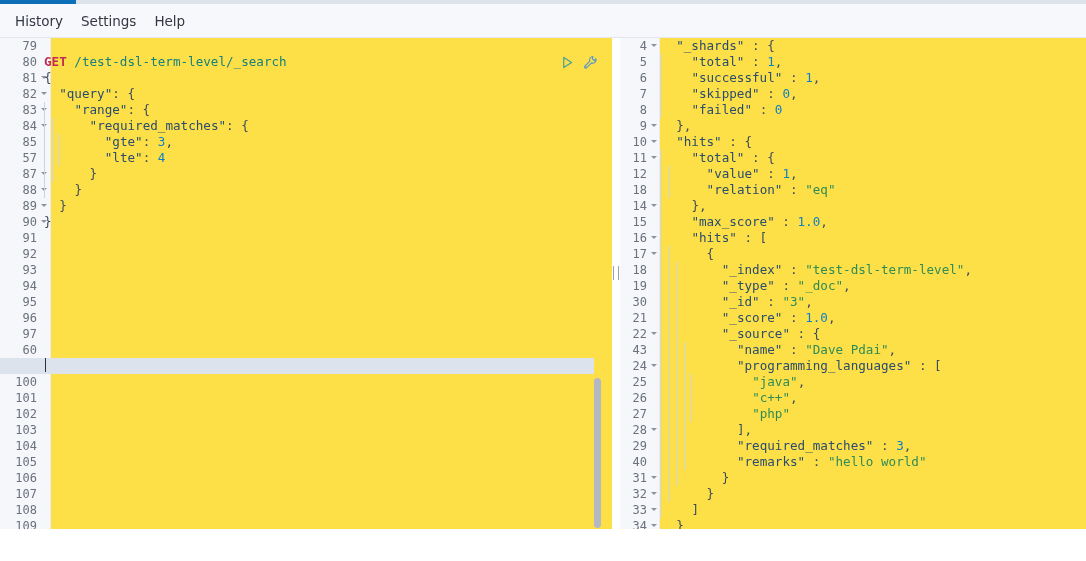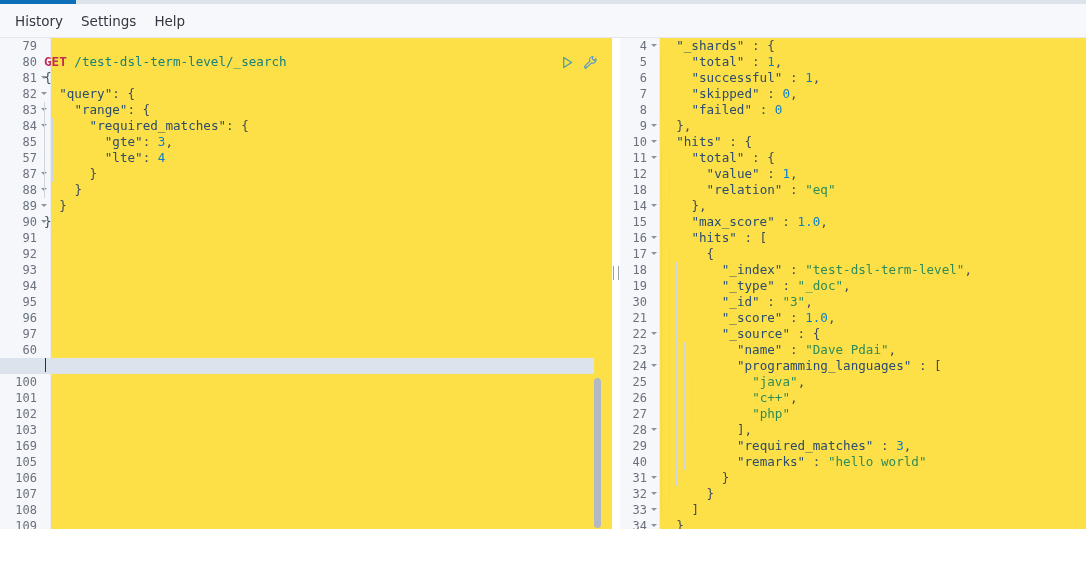--- a/index.html
+++ b/index.html
@@ -263,21 +263,21 @@
         <div class="gline">94</div>
         <div class="gline">95</div>
         <div class="gline">96</div>
         <div class="gline">97</div>
         <div class="gline">60</div>
         <div class="gline active">99</div>
         <div class="gline">100</div>
         <div class="gline">101</div>
         <div class="gline">102</div>
         <div class="gline">103</div>
-        <div class="gline">169</div>
+        <div class="gline">104</div>
         <div class="gline">105</div>
         <div class="gline">106</div>
         <div class="gline">107</div>
         <div class="gline">108</div>
         <div class="gline">109</div>
       </div>
     <div class="code" id="left-code"><div class="cline">&nbsp;</div><div class="cline"><span class="tok-method">GET</span><span class=""> </span><span class="tok-url">/test-dsl-term-level/_search</span></div><div class="cline"><span class="tok-punc">{</span></div><div class="cline"><span class="sp">&nbsp;</span><span class="sp">&nbsp;</span><span class="tok-key">"query"</span><span class="tok-punc">: {</span></div><div class="cline"><span class="indent-guide">&nbsp;</span><span class="sp">&nbsp;</span><span class="sp">&nbsp;</span><span class="sp">&nbsp;</span><span class="tok-key">"range"</span><span class="tok-punc">: {</span></div><div class="cline"><span class="indent-guide">&nbsp;</span><span class="indent-guide">&nbsp;</span><span class="sp">&nbsp;</span><span class="sp">&nbsp;</span><span class="sp">&nbsp;</span><span class="sp">&nbsp;</span><span class="tok-key">"required_matches"</span><span class="tok-punc">: {</span></div><div class="cline"><span class="indent-guide">&nbsp;</span><span class="indent-guide">&nbsp;</span><span class="indent-guide">&nbsp;</span><span class="sp">&nbsp;</span><span class="sp">&nbsp;</span><span class="sp">&nbsp;</span><span class="sp">&nbsp;</span><span class="sp">&nbsp;</span><span class="tok-key">"gte"</span><span class="tok-punc">: </span><span class="tok-num">3</span><span class="tok-punc">,</span></div><div class="cline"><span class="indent-guide">&nbsp;</span><span class="indent-guide">&nbsp;</span><span class="indent-guide">&nbsp;</span><span class="sp">&nbsp;</span><span class="sp">&nbsp;</span><span class="sp">&nbsp;</span><span class="sp">&nbsp;</span><span class="sp">&nbsp;</span><span class="tok-key">"lte"</span><span class="tok-punc">: </span><span class="tok-num">4</span></div><div class="cline"><span class="indent-guide">&nbsp;</span><span class="indent-guide">&nbsp;</span><span class="sp">&nbsp;</span><span class="sp">&nbsp;</span><span class="sp">&nbsp;</span><span class="sp">&nbsp;</span><span class="tok-punc">}</span></div><div class="cline"><span class="indent-guide">&nbsp;</span><span class="sp">&nbsp;</span><span class="sp">&nbsp;</span><span class="sp">&nbsp;</span><span class="tok-punc">}</span></div><div class="cline"><span class="sp">&nbsp;</span><span class="sp">&nbsp;</span><span class="tok-punc">}</span></div><div class="cline"><span class="tok-punc">}</span></div><div class="cline">&nbsp;</div><div class="cline">&nbsp;</div><div class="cline">&nbsp;</div><div class="cline">&nbsp;</div><div class="cline">&nbsp;</div><div class="cline">&nbsp;</div><div class="cline">&nbsp;</div><div class="cline">&nbsp;</div><div class="cline active-row"><span class="caret"></span></div><div class="cline">&nbsp;</div><div class="cline">&nbsp;</div><div class="cline">&nbsp;</div><div class="cline">&nbsp;</div><div class="cline">&nbsp;</div><div class="cline">&nbsp;</div><div class="cline">&nbsp;</div><div class="cline">&nbsp;</div><div class="cline">&nbsp;</div><div class="cline">&nbsp;</div></div>
 
     <div class="actions">
       <span class="icon-btn" title="Click to send request">
@@ -319,21 +319,21 @@
         <div class="gline">18</div>
         <div class="gline">14<span class="fold"></span></div>
         <div class="gline">15</div>
         <div class="gline">16<span class="fold"></span></div>
         <div class="gline">17<span class="fold"></span></div>
         <div class="gline">18</div>
         <div class="gline">19</div>
         <div class="gline">30</div>
         <div class="gline">21</div>
         <div class="gline">22<span class="fold"></span></div>
-        <div class="gline">23</div>
+        <div class="gline">43</div>
         <div class="gline">24<span class="fold"></span></div>
         <div class="gline">25</div>
         <div class="gline">26</div>
         <div class="gline">27</div>
         <div class="gline">28<span class="fold"></span></div>
         <div class="gline">29</div>
         <div class="gline">40</div>
         <div class="gline">31<span class="fold"></span></div>
         <div class="gline">32<span class="fold"></span></div>
         <div class="gline">33<span class="fold"></span></div>

